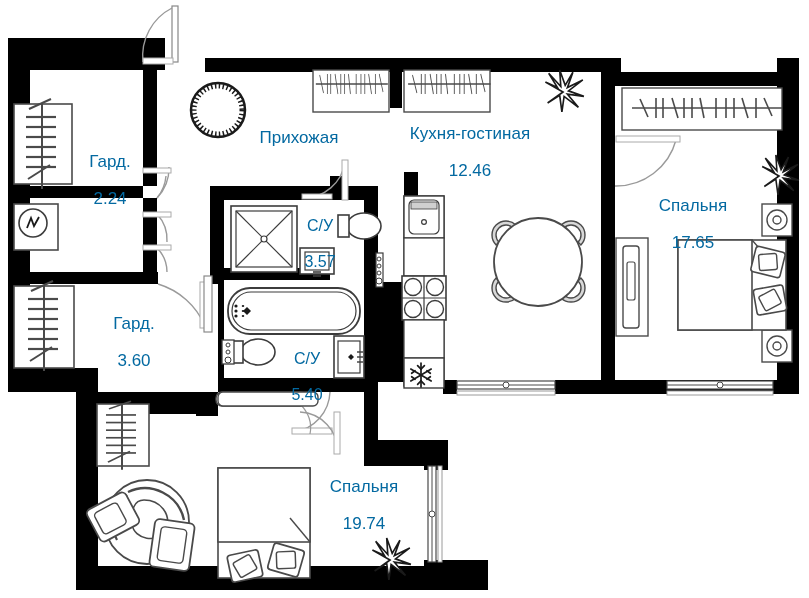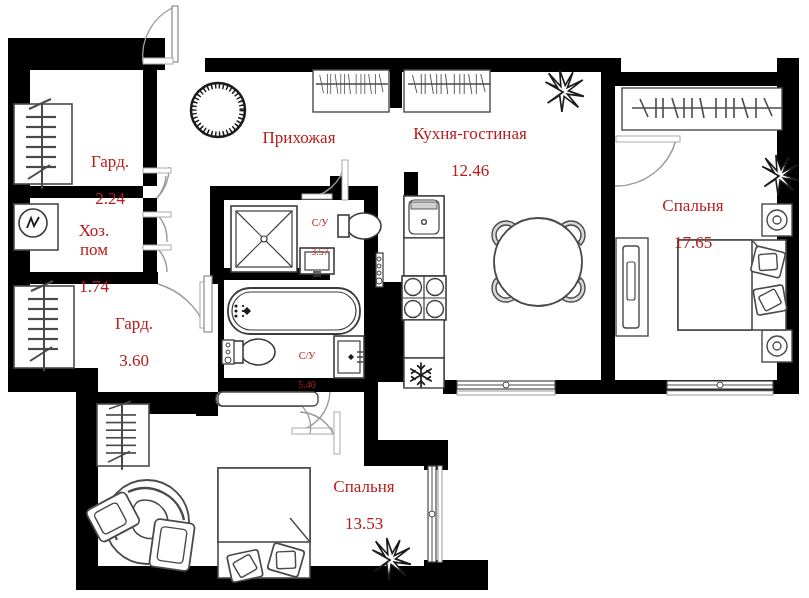--- a/index.html
+++ b/index.html
@@ -18,36 +18,36 @@
     overflow: hidden;
   }
   #plan svg {
     position: absolute;
     top: 0;
     left: 0;
   }
   .room-label {
     position: absolute;
     text-align: center;
-    color: #b91c1c;
+    color: #0369a1;
     line-height: 1.12;
     white-space: pre-line;
     pointer-events: none;
-    font-family: Liberation Serif, serif;
+    font-family: Liberation Sans, sans-serif;
   }
   .room-name {
     display: block;
     font-size: 17px;
     letter-spacing: 0px;
   }
   .room-area {
     display: block;
     font-size: 17px;
   }
-  .lbl-small .room-name, .lbl-small .room-area { font-size: 10px; }
+  .lbl-small .room-name, .lbl-small .room-area { font-size: 16px; }
 </style>
 </head>
 <body>
 
 <div id="plan">
 
   <svg width="809" height="598" viewBox="0 0 809 598">
     <defs>
       <g id="hangerRail">
         <line x1="0" y1="0" x2="0" y2="86" stroke="#4a4a4a" stroke-width="2"></line>
@@ -454,25 +454,20 @@
     <g>
       <rect x="218" y="392" width="100" height="14" rx="5" fill="#ffffff" stroke="#4a4a4a" stroke-width="1.4"></rect>
     </g>
   </svg>
 
   <div class="room-label" style="left:60px; top:134px; width:100px;">
     <span class="room-name">Гард.</span>
     <span class="room-area">2.24</span>
   </div>
 
-  <div class="room-label" style="left:46px; top:203px; width:96px;">
-    <span class="room-name">Хоз.
-пом</span>
-    <span class="room-area">1.74</span>
-  </div>
 
   <div class="room-label" style="left:84px; top:296px; width:100px;">
     <span class="room-name">Гард.</span>
     <span class="room-area">3.60</span>
   </div>
 
   <div class="room-label" style="left:224px; top:110px; width:150px;">
     <span class="room-name">Прихожая</span>
   </div>
 
@@ -491,16 +486,16 @@
     <span class="room-area">5.40</span>
   </div>
 
   <div class="room-label" style="left:628px; top:178px; width:130px;">
     <span class="room-name">Спальня</span>
     <span class="room-area">17.65</span>
   </div>
 
   <div class="room-label" style="left:299px; top:459px; width:130px;">
     <span class="room-name">Спальня</span>
-    <span class="room-area">13.53</span>
+    <span class="room-area">19.74</span>
   </div>
 
 </div>
 
 </body></html>

